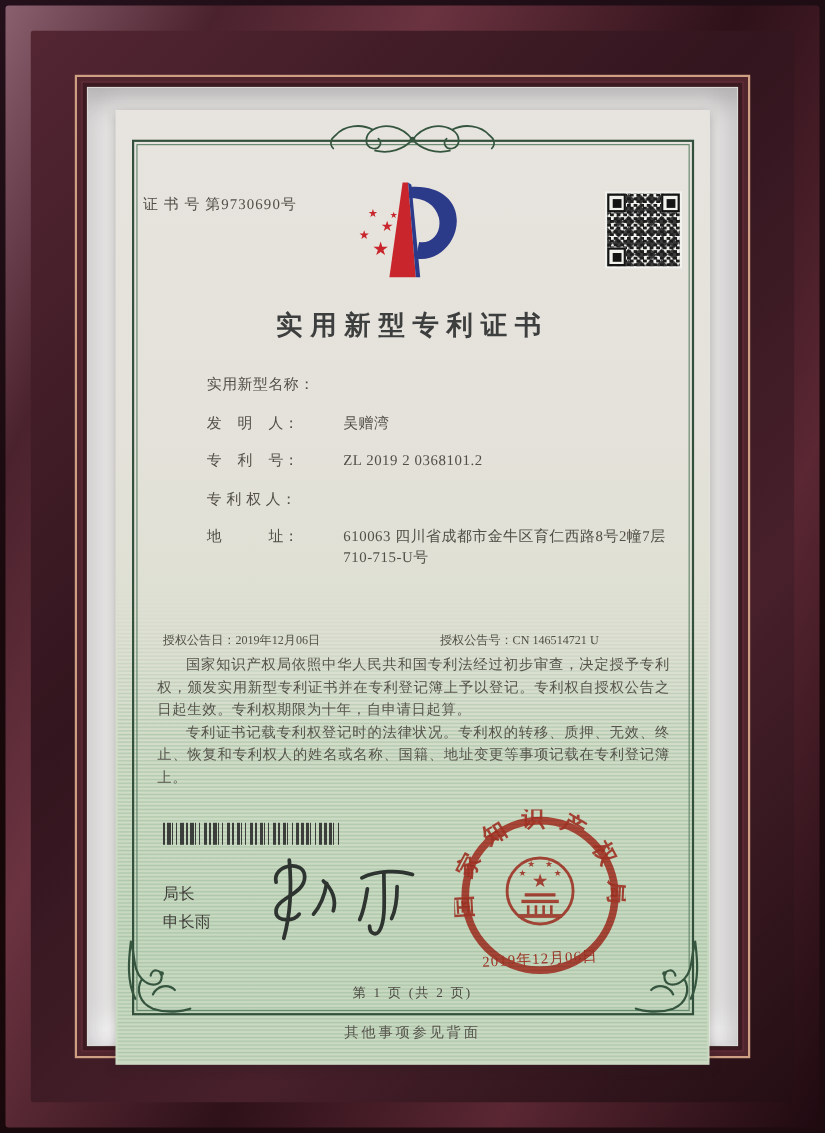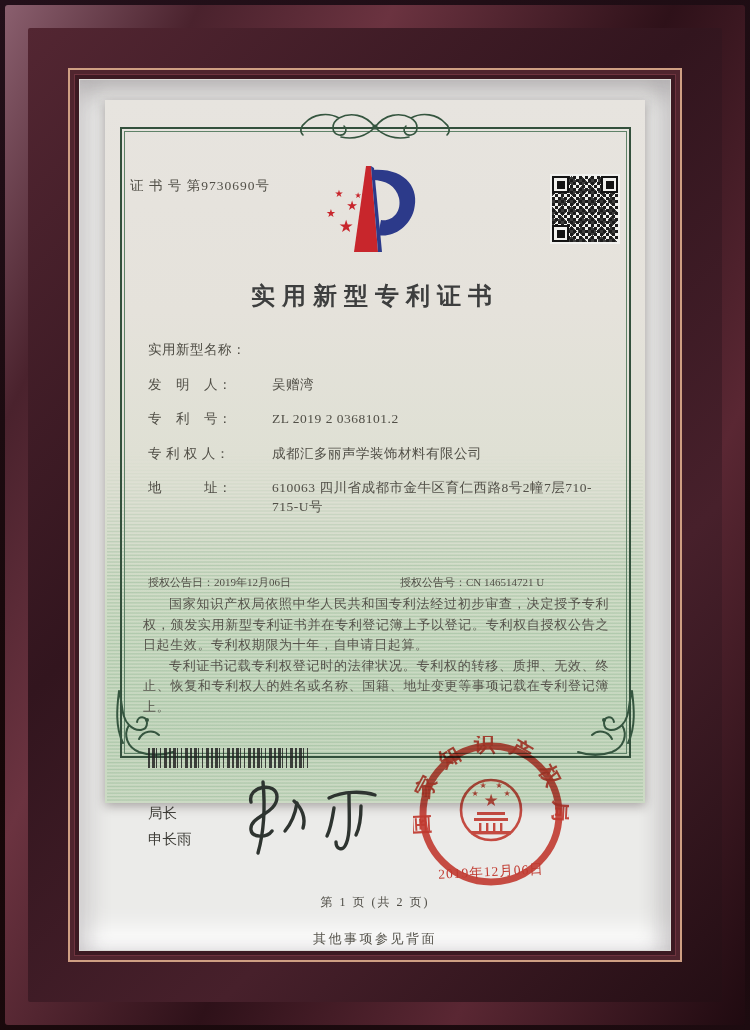--- a/index.html
+++ b/index.html
@@ -13,21 +13,21 @@
       background:linear-gradient(135deg,#532632 0%,#32151e 40%,#47202b 70%,#240e14 100%);}
   .f4{position:absolute;inset:68px;border:2px solid #cf9f83;background:#50252e;}
   .f5{position:absolute;inset:74px;border:1px solid #6e333e;background:#3c1a22;}
   .mat{position:absolute;inset:79px;background:#ebebe9;
        box-shadow:inset 0 0 0 1px #d9d9d5,
                   inset 0 18px 20px rgba(60,50,55,.18),
                   inset 16px 0 18px rgba(60,50,55,.10),
                   inset -16px 0 18px rgba(60,50,55,.14),
                   inset 0 -22px 24px rgba(255,255,255,.95);}
   
-  .paper{position:absolute;left:105px;top:100px;width:540px;height:703px;
+  .paper{position:absolute;left:105px;top:100px;width:540px;height:868px;
          background:linear-gradient(180deg,#e7e4df 0%,#e5e2db 30%,#dfe0d4 50%,#cfdcc6 72%,#c7d8c0 88%,#ccdac4 100%);
          box-shadow:0 3px 10px rgba(40,30,30,.35);}
   .texture{position:absolute;left:2px;right:2px;top:50%;bottom:2px;pointer-events:none;
          background:linear-gradient(to bottom,#dfe0d4 0,rgba(223,224,212,0) 30%),
                     repeating-linear-gradient(to bottom,rgba(118,165,124,0) 0px,rgba(118,165,124,.34) 1.2px,rgba(118,165,124,0) 2.6px,rgba(118,165,124,0) 3.4px);}
   .border-outer{position:absolute;left:15px;right:14px;top:27px;bottom:45px;border:2px solid #33503c;}
   .border-inner{position:absolute;inset:2px;border:1px solid #5f8268;}
   .ornament-top{position:absolute;left:50%;top:8px;transform:translateX(-50%);}
   .flourish{position:absolute;}
   .flourish.bl{left:8px;bottom:42px;}
@@ -38,21 +38,21 @@
   .qr{position:absolute;left:447px;top:76px;width:66px;height:66px;background-color:#f1f1ee;
       background-image:repeating-conic-gradient(#1c1c1c 0% 25%,transparent 0% 50%),
                        repeating-conic-gradient(from 45deg,rgba(28,28,28,.85) 0% 25%,transparent 0% 50%);
       background-size:6px 6px,10px 10px;box-shadow:0 0 0 2px #f1f1ee;}
   .fp{position:absolute;width:13px;height:13px;border:2.5px solid #141414;background:#f1f1ee;}
   .fp::after{content:'';position:absolute;inset:2.5px;background:#141414;}
   .fp.tl{left:0;top:0}.fp.tr{right:0;top:0}.fp.bl{left:0;bottom:0}
   .title{position:absolute;left:0;right:0;top:180px;text-align:center;font-size:24px;font-weight:700;
          color:#3d3e3e;letter-spacing:7px;}
   .fields{position:absolute;left:43px;top:240px;width:470px;font-size:13.5px;color:#514f47;}
-  .frow{display:flex;margin-bottom:15.5px;line-height:19px;}
+  .frow{display:flex;margin-bottom:15.5px;line-height:19px;margin-left:40px;}
   .flabel{width:124px;flex:0 0 124px;white-space:pre;letter-spacing:.5px;}
   .fvalue{flex:1;letter-spacing:.5px;}
   .grant-row{position:absolute;left:43px;top:473px;width:470px;font-size:11px;color:#514f47;line-height:19px;}
   .grant-no{position:absolute;left:252px;top:0;}
   .paras{position:absolute;left:38px;right:36px;top:494px;font-size:13px;color:#55534b;
          line-height:20.5px;text-align:justify;}
   .paras p{margin:0;text-indent:2em;letter-spacing:.6px;}
   .barcode{position:absolute;left:43px;top:648px;width:162px;height:20px;opacity:.85;
       background:repeating-linear-gradient(90deg,#242424 0 2px,transparent 2px 4px,#242424 4px 7px,
        transparent 7px 8px,#242424 8px 9px,transparent 9px 12px,#242424 12px 13px,transparent 13px 16px,
@@ -133,21 +133,20 @@
       <div class="frow">
         <span class="flabel">发　明　人：</span>
         <span class="fvalue">吴赠湾</span>
       </div>
       <div class="frow">
         <span class="flabel">专　利　号：</span>
         <span class="fvalue">ZL 2019 2 0368101.2</span>
       </div>
       <div class="frow">
         <span class="flabel">专 利 权 人：</span>
-        <span class="fvalue">成都汇多丽声学装饰材料有限公司</span>
       </div>
       <div class="frow">
         <span class="flabel">地　　　址：</span>
         <span class="fvalue">610063 四川省成都市金牛区育仁西路8号2幢7层710-715-U号</span>
       </div>
     </div>
 
     <div class="grant-row">
       <span>授权公告日：</span><span>2019年12月06日</span>
       <span class="grant-no"><span>授权公告号：</span><span>CN 146514721 U</span></span>

